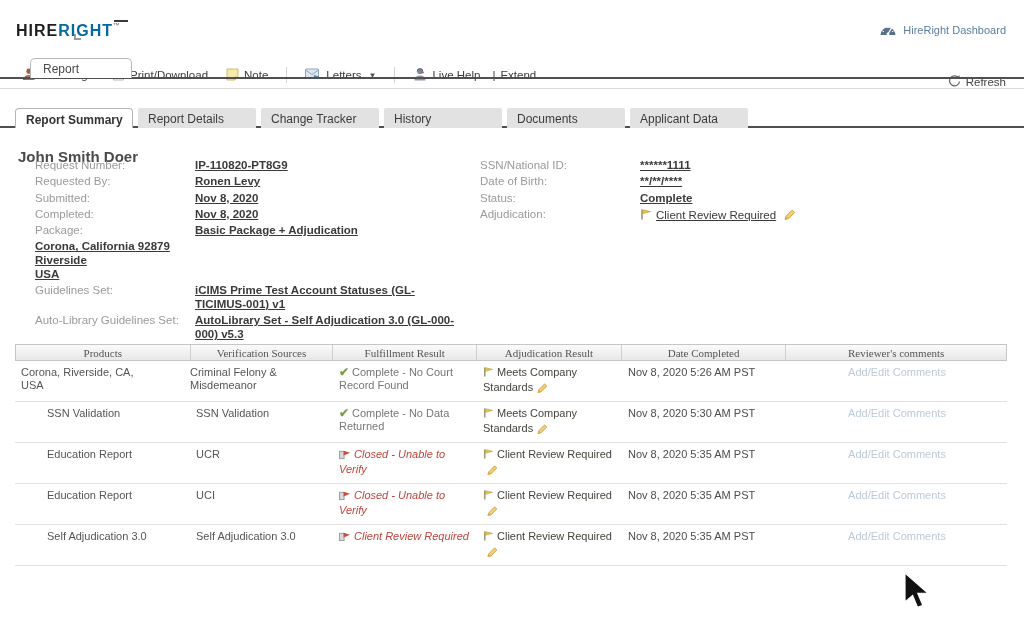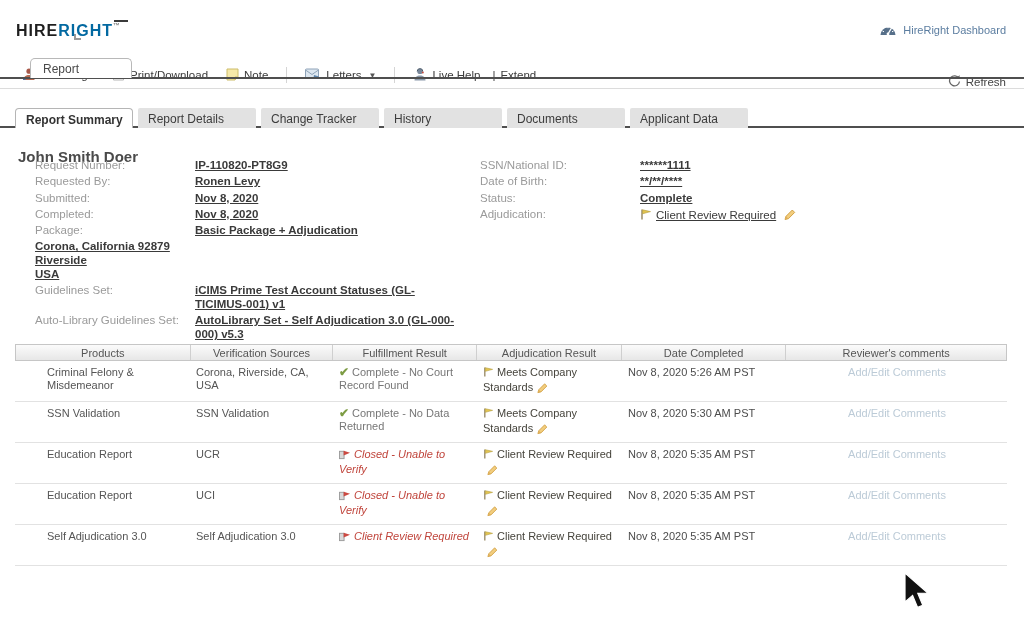--- a/index.html
+++ b/index.html
@@ -39,21 +39,21 @@
   .fields.left  { left:35px;  width:435px; }
   .fields.right { left:480px; width:430px; }
   .frow { display:flex; margin-bottom:2.5px; }
   .flabel { width:160px; flex:none; color:#9a9a9a; font-size:11.5px; line-height:13.8px; }
   .fvalue { color:#3a3a3a; font-weight:bold; font-size:11.5px; line-height:13.8px; white-space:pre-line; width:268px;text-decoration:underline; }
   .fvalue.plain { font-weight:normal; display:flex; align-items:center; gap:4px; white-space:nowrap; width:auto; }
 
   
   .rtable { position:absolute; left:15px; top:344px; width:992px; font-size:11px; }
   .thead { display:flex; height:17px; background:linear-gradient(#fbfbfb,#e7e7e7); border:1px solid #c6c6c6; color:#555; }
-  .th { border-right:1px solid #cfcfcf; display:flex; align-items:center; justify-content:center; height:100%; }
+  .th { border-right:1px solid #cfcfcf; display:flex; align-items:center; justify-content:center; height:100%;font-family:Liberation Serif, serif; }
   .th:last-child { border-right:none; }
   .trow { display:flex; border-bottom:1px solid #e2e2e2; background:#fff; align-items:flex-start; padding:5px 0 4px 0; }
   .td { flex:none; color:#555; line-height:13px; }
   .c1 { width:175px; padding-left:32px; }
   .c2 { width:143px; padding-left:6px; }
   .c3 { width:144px; padding:0 6px; }
   .c4 { width:145px; padding:0 6px; }
   .c5 { width:165px; padding-left:6px; color:#4c4c4c; }
   .c6 { width:220px; text-align:center; }
   .status-ok { color:#777; }
@@ -242,22 +242,22 @@
   <div class="thead">
     <div class="th" style="width:175px">Products</div>
     <div class="th" style="width:143px">Verification Sources</div>
     <div class="th" style="width:144px">Fulfillment Result</div>
     <div class="th" style="width:145px">Adjudication Result</div>
     <div class="th" style="width:165px">Date Completed</div>
     <div class="th" style="width:220px">Reviewer's comments</div>
   </div>
 
   <div class="trow" style="min-height:36px;">
+    <div class="td c2">Corona, Riverside, CA, USA</div>
     <div class="td c1">Criminal Felony &amp; Misdemeanor</div>
-    <div class="td c2">Corona, Riverside, CA, USA</div>
     <div class="td c3 status-ok"><span class="check">✔</span><span>Complete - No Court Record Found</span></div>
     <div class="td c4 adj-cell"><span class="icon-inline"><svg width="11" height="12" viewBox="0 0 12 13">
             <path d="M2 1.5 v10" stroke="#8a7a52" stroke-width="1.3"></path>
             <path d="M2.6 1.8 L10.5 3.6 L2.6 5.8 Z" fill="#e3c44f" stroke="#b09a3a" stroke-width="0.6"></path>
           </svg></span><span>Meets Company Standards</span><span class="pencil-btn"><svg width="13" height="12" viewBox="0 0 14 13">
             <path d="M2 11.5 l1-3.2 6.3-6.3 2.4 2.4 -6.3 6.3 Z" fill="#f2cd7d" stroke="#c9932e" stroke-width="0.8"></path>
             <path d="M2 11.5 l3.2-1 -2.2-2.2 Z" fill="#e0b05a"></path>
           </svg></span></div>
     <div class="td c5">Nov 8, 2020 5:26 AM PST</div>
     <div class="td c6"><span class="comments-link">Add/Edit Comments</span></div>

